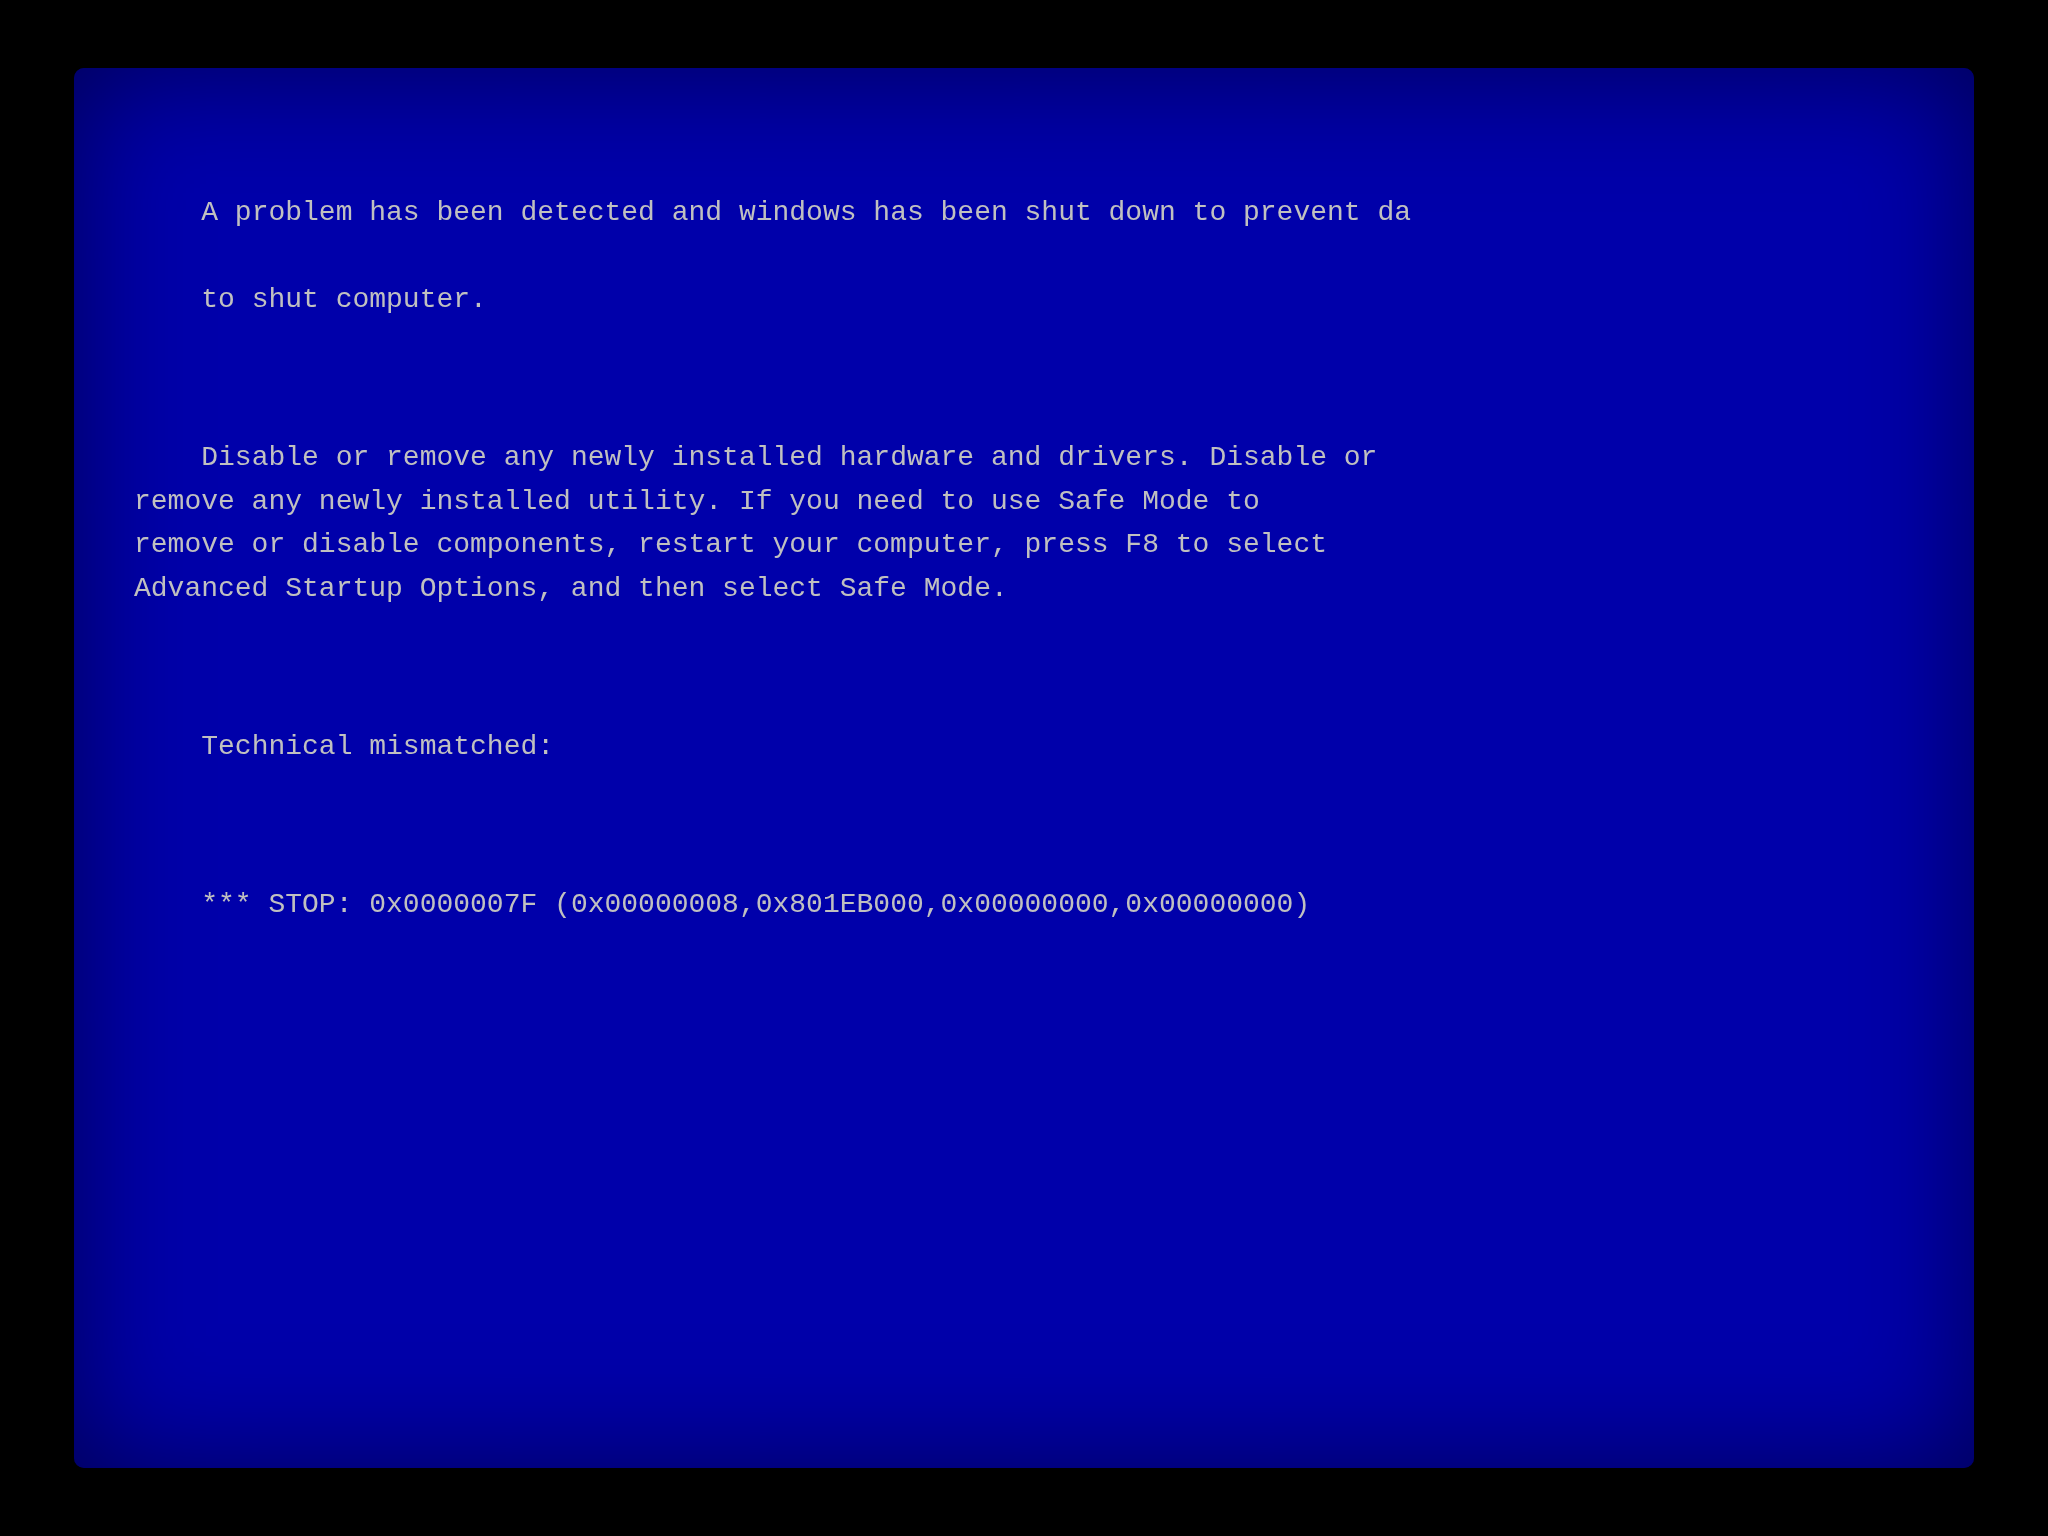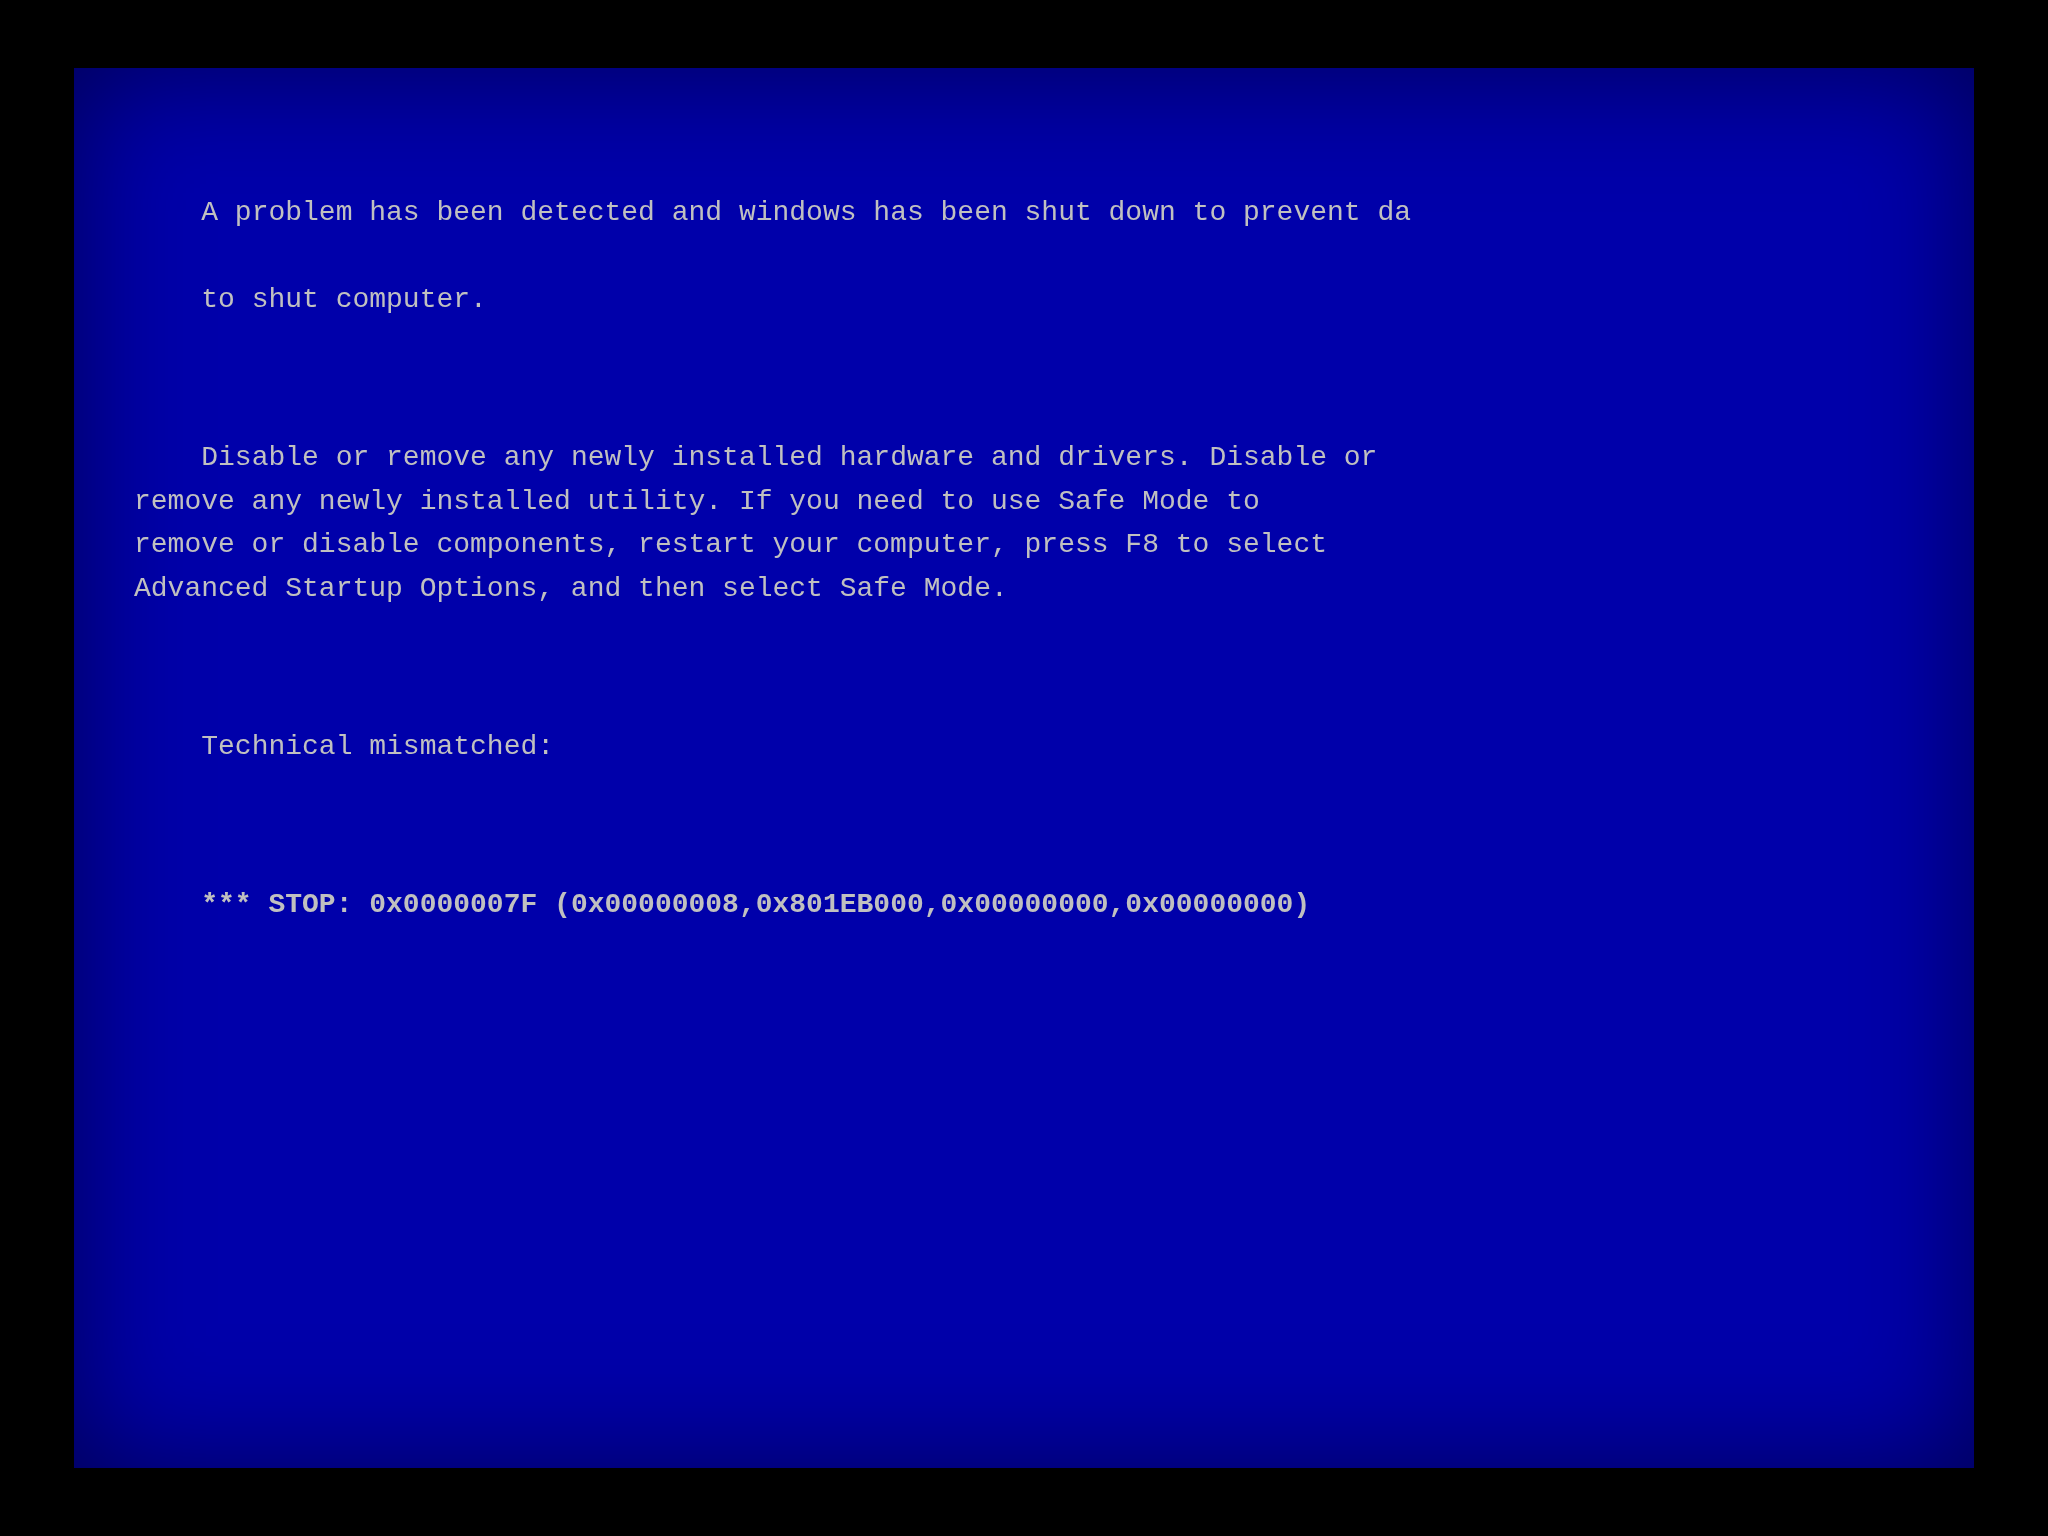--- a/index.html
+++ b/index.html
@@ -1,18 +1,19 @@
 <!DOCTYPE html>
 <html><head>
   <meta charset="utf-8">
   <style>
     * {
       margin: 0;
       padding: 0;
       box-sizing: border-box;
+      border-radius: 10px;
     }
 
     body {
       background: #000;
       width: 2048px;
       height: 1536px;
       display: flex;
       align-items: center;
       justify-content: center;
       overflow: hidden;
@@ -39,21 +40,21 @@
       white-space: pre-wrap;
       word-break: break-all;
     }
 
     .section {
       margin-bottom: 28px;
     }
 
     .stop-line {
       color: #c0c0c0;
-      font-weight: bold;
+      font-weight: normal;
       font-size: 28px;
     }
 
     .bottom-section {
       margin-top: 36px;
     }
   </style>
 </head>
 <body>
 

